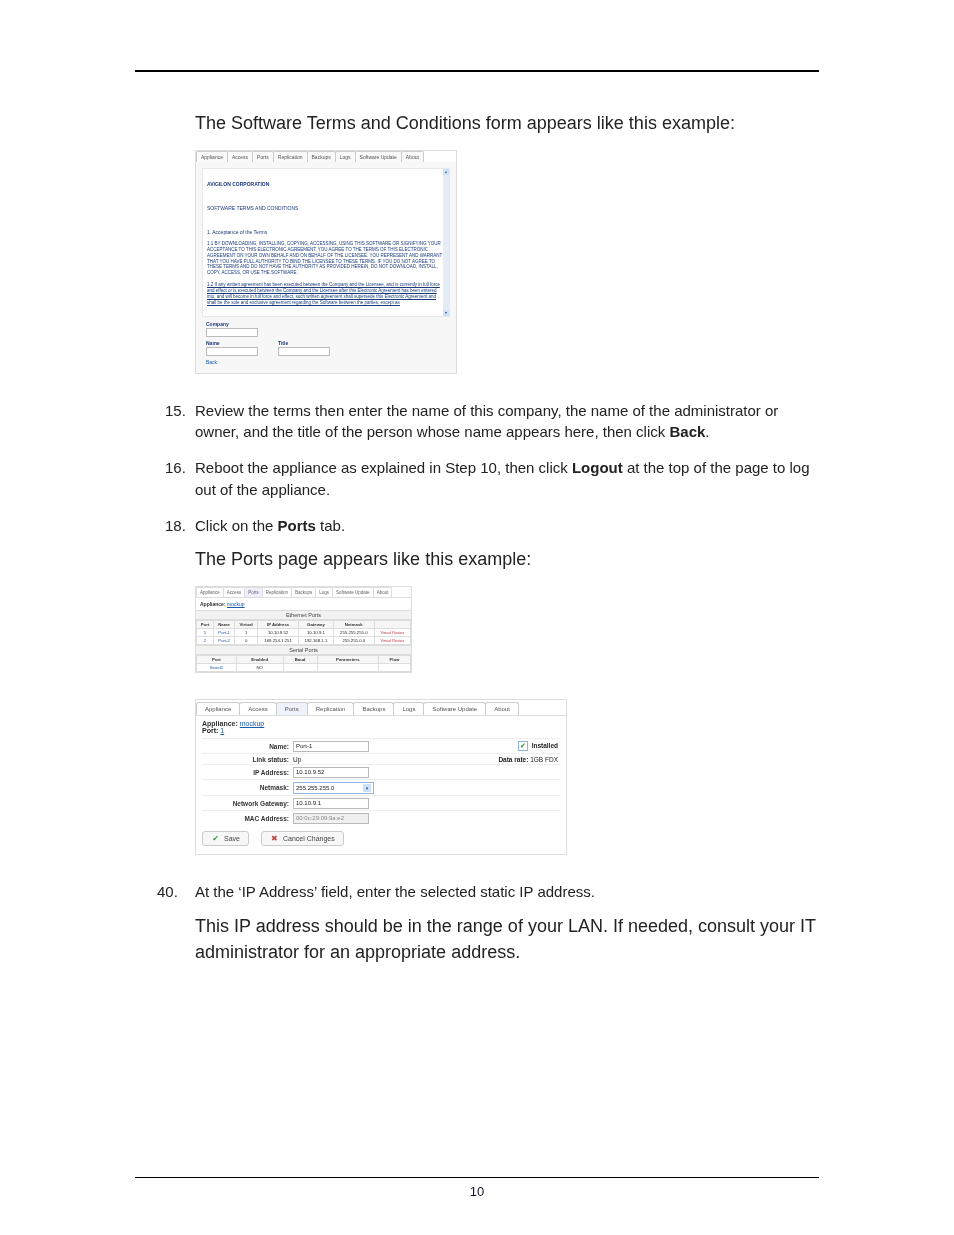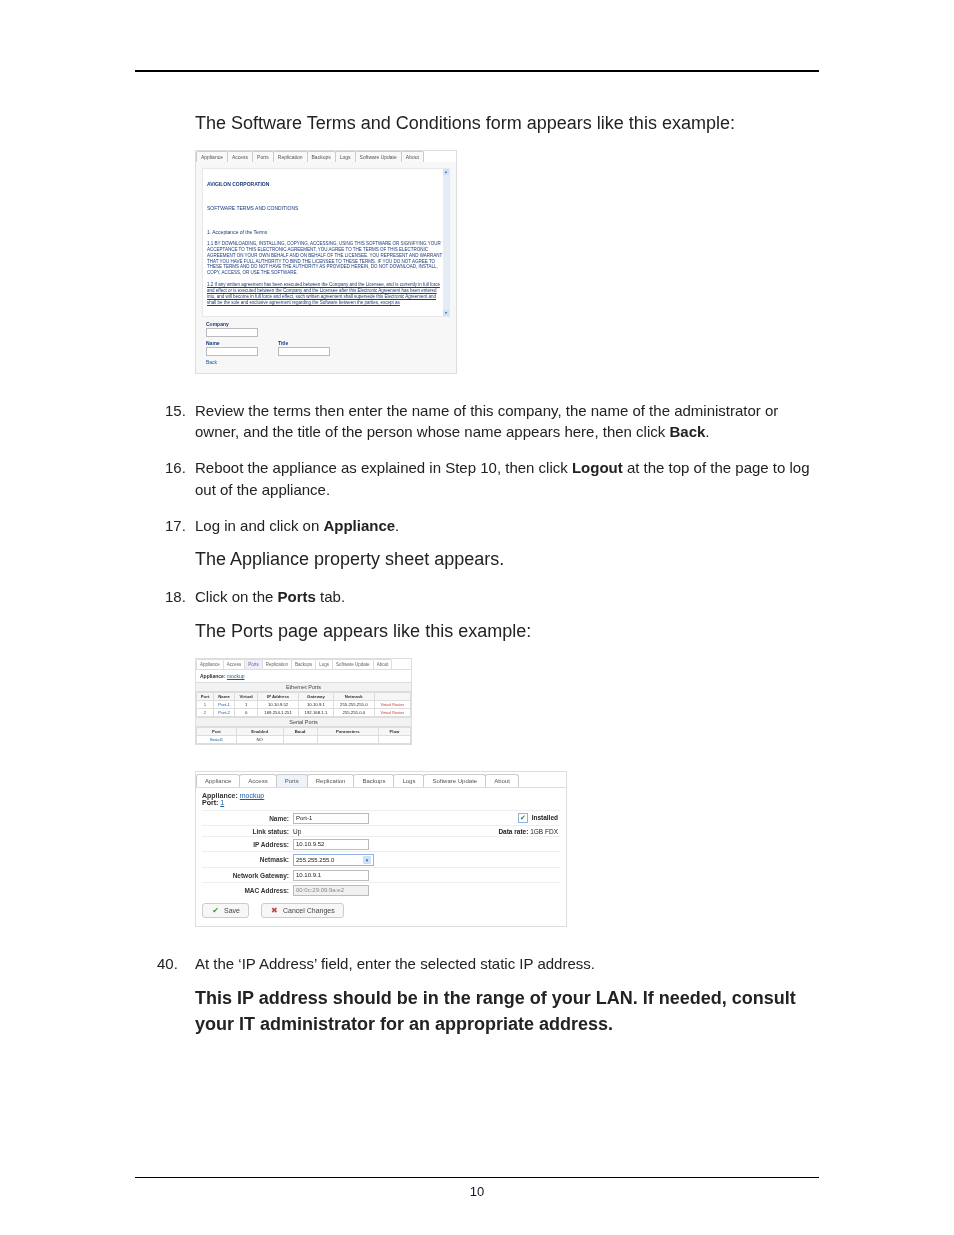--- a/index.html
+++ b/index.html
@@ -385,25 +385,20 @@
     <li>
       <span class="num">15.</span>
       <span>Review the terms then enter the name of this company, the name of the administrator or owner, and the title of the person whose name appears here, then click </span><span class="bold">Back</span><span>.</span>
     </li>
 
     <li>
       <span class="num">16.</span>
       <span>Reboot the appliance as explained in Step 10, then click </span><span class="bold">Logout</span><span> at the top of the page to log out of the appliance.</span>
     </li>
 
-    <li>
-      <span class="num">17.</span>
-      <span>Log in and click on </span><span class="bold">Appliance</span><span>.</span>
-      <p class="body-text" style="margin:10px 0 0 0;">The Appliance property sheet appears.</p>
-    </li>
 
     <li>
       <span class="num">18.</span>
       <span>Click on the </span><span class="bold">Ports</span><span> tab.</span>
       <p class="body-text" style="margin:10px 0 0 0;">The Ports page appears like this example:</p>
     </li>
   </ol>
 
   <div class="figure">
     <div class="fig2">
@@ -549,21 +544,21 @@
           <span>Cancel Changes</span>
         </div>
       </div>
     </div>
   </div>
 
   <ol class="steps">
     <li class="twenty">
       <span class="num">40.</span>
       <span>At the ‘IP Address’ field, enter the selected static IP address.</span>
-      <p class="body-text" style="margin:10px 0 12px 0;font-weight:bold;">This IP address should be in the range of your LAN. If needed, consult your IT administrator for an appropriate address.</p>
+      <p class="body-text" style="margin:10px 0 12px 0;">This IP address should be in the range of your LAN. If needed, consult your IT administrator for an appropriate address.</p>
     </li>
   </ol>
 
   <div class="footer">
     <div class="rule"></div>
     <span>10</span>
   </div>
 </div>
 
 </body></html>

